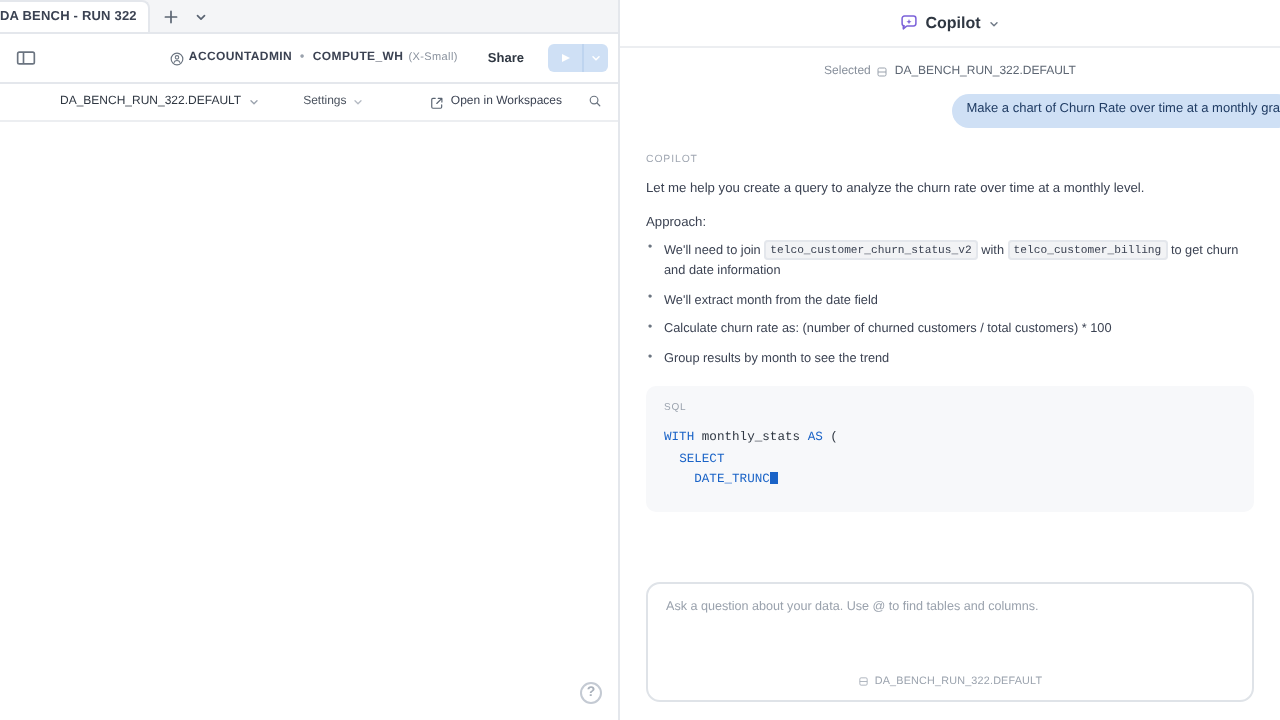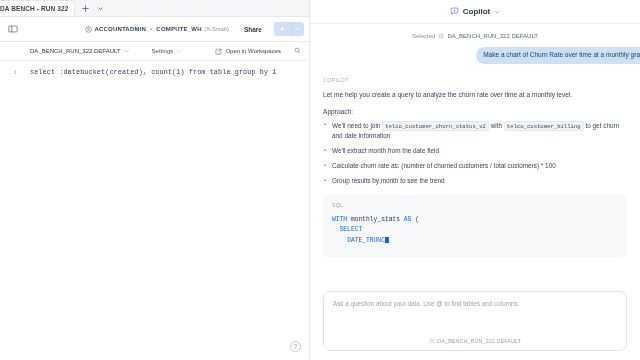--- a/index.html
+++ b/index.html
@@ -319,24 +319,20 @@
       </div>
       <div class="search-ico">
         <svg width="7" height="7" viewBox="0 0 12 12">
           <circle cx="5.2" cy="5.2" r="3.3" stroke="#6b7480" stroke-width="1" fill="none"></circle>
           <path d="M7.7 7.7l2.4 2.4" stroke="#6b7480" stroke-width="1" stroke-linecap="round"></path>
         </svg>
       </div>
     </div>
 
     <div class="editor">
-      <div class="code-line">
-        <div class="gutter">1</div>
-        <div class="code-text">select :datebucket(created), count(1) from table group by 1</div>
-      </div>
       <div class="help-ico">
         <span>?</span>
       </div>
     </div>
   </div>
 
   <div class="right">
 
     <div class="cop-header">
       <span class="cop-icon">

